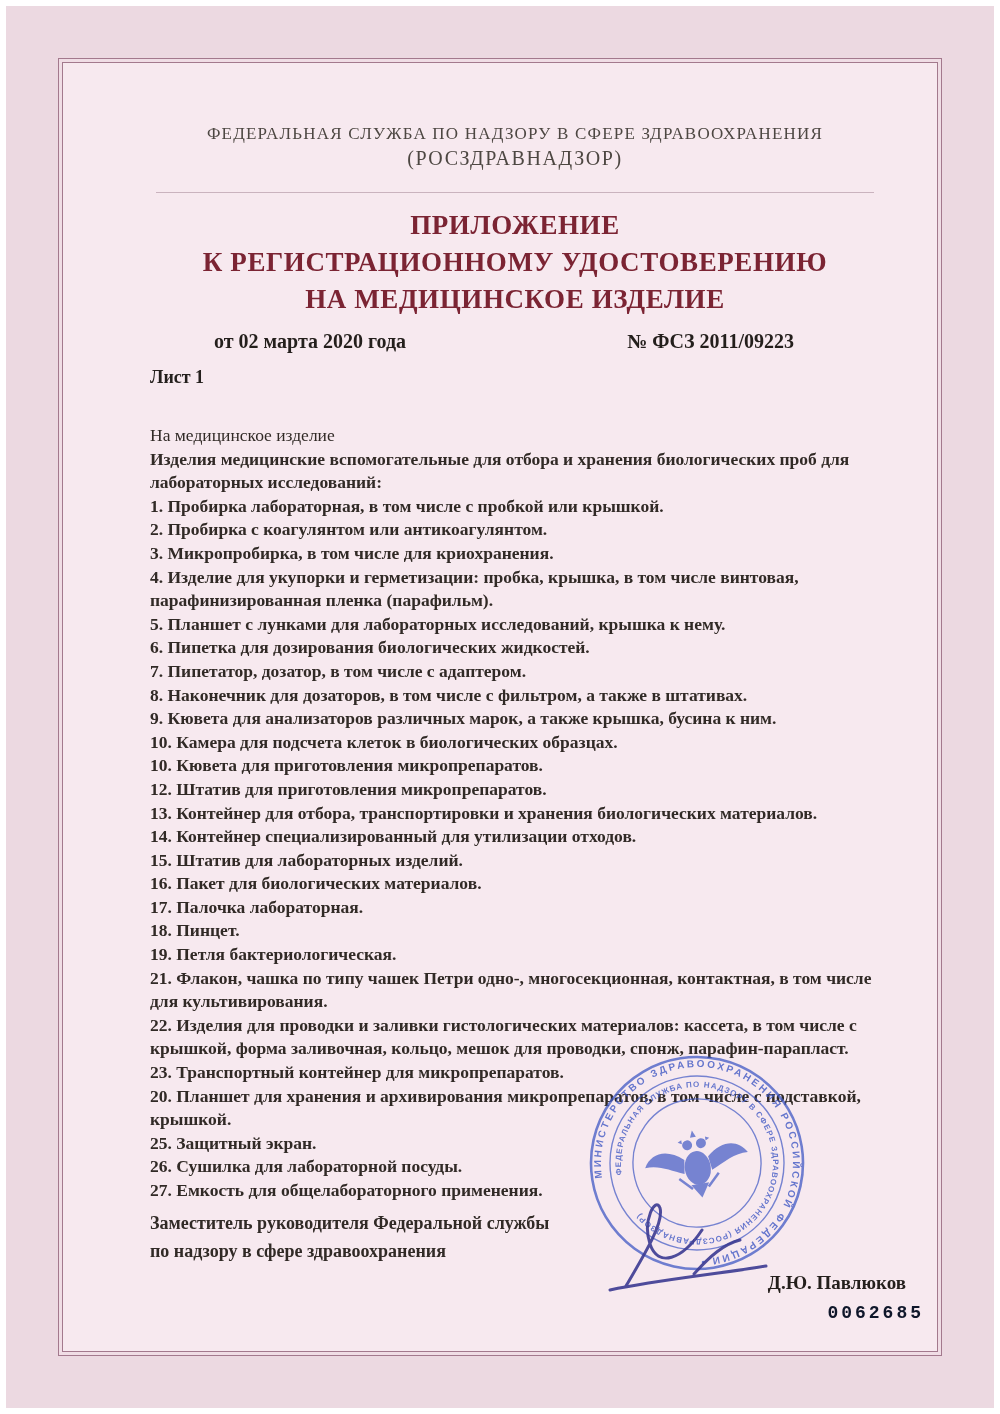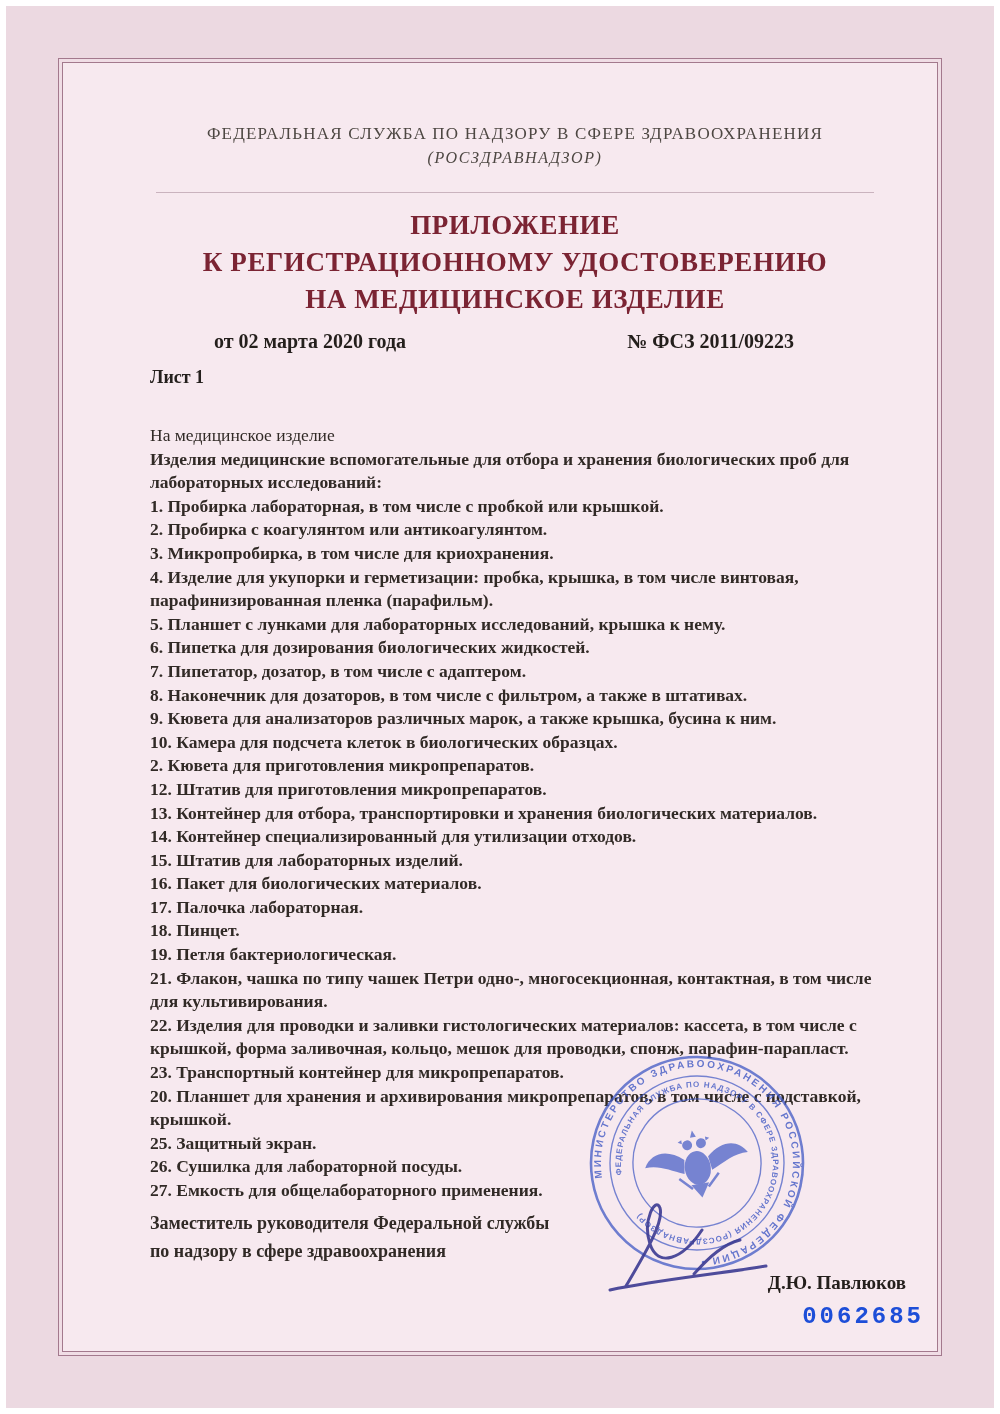--- a/index.html
+++ b/index.html
@@ -27,42 +27,42 @@
     box-shadow:0 0 0 3px #f0dde5, 0 0 0 4px #a3798d;
   }
   
   .content{
     position:absolute;inset:62px;box-sizing:border-box;
     padding:60px 58px 0 88px;color:#312a26;
   }
   .agency{
     text-align:center;color:#4d4742;font-size:17px;letter-spacing:1.2px;line-height:24px;
   }
-  .agency .l2{font-size:16px;letter-spacing:1.6px;font-style:italic;}
+  .agency .l2{font-size:20px;letter-spacing:1.6px;}
   .divider{border:none;border-top:1px solid rgba(158,126,142,.5);margin:22px 6px 0 6px;}
   .doc-title{
     margin-top:14px;text-align:center;color:#7b2433;font-weight:bold;
     font-size:27px;line-height:37px;letter-spacing:.6px;
   }
   .meta-row{display:flex;align-items:baseline;margin-top:12px;font-weight:bold;font-size:20px;color:#241f1c;}
   .meta-date{margin-left:64px;}
   .meta-number{margin-left:auto;margin-right:86px;}
   .sheet{margin-top:14px;text-align:left;font-weight:bold;font-size:18px;color:#241f1c;padding-right:14px;}
   .body-block{margin-top:36px;font-size:17.5px;line-height:23.6px;}
   .intro{margin:0;}
   .subject{margin:0;font-weight:bold;}
   .item{margin:0;font-weight:bold;}
   .footer-position{margin-top:6px;font-weight:bold;font-size:18px;line-height:28px;max-width:480px;}
   .signer{
     position:absolute;top:1272px;right:94px;font-weight:bold;font-size:19px;color:#241f1c;
     font-family:"Liberation Serif",serif;
   }
   .serial{
-    position:absolute;top:1303px;right:76px;color:#1d4ed8;font-weight:bold;
-    font-family:"Liberation Mono",monospace;font-size:24px;letter-spacing:3px;
+    position:absolute;top:1303px;right:76px;color:#0f172a;font-weight:bold;
+    font-family:"Liberation Mono",monospace;font-size:18px;letter-spacing:3px;
   }
   .stamp-wrap{position:absolute;left:580px;top:1046px;width:234px;height:234px;transform:rotate(-9deg);opacity:.88;pointer-events:none;}
   .signature-wrap{position:absolute;left:598px;top:1182px;width:180px;height:120px;pointer-events:none;}
   .stamp-text{font-family:"Liberation Sans",sans-serif;font-weight:bold;fill:#3f58c4;}
 </style>
 </head>
 <body>
 
 <div class="page">
 
@@ -100,21 +100,21 @@
       <p class="item">1. Пробирка лабораторная, в том числе с пробкой или крышкой.</p>
       <p class="item">2. Пробирка с коагулянтом или антикоагулянтом.</p>
       <p class="item">3. Микропробирка, в том числе для криохранения.</p>
       <p class="item">4. Изделие для укупорки и герметизации: пробка, крышка, в том числе винтовая, парафинизированная пленка (парафильм).</p>
       <p class="item">5. Планшет с лунками для лабораторных исследований, крышка к нему.</p>
       <p class="item">6. Пипетка для дозирования биологических жидкостей.</p>
       <p class="item">7. Пипетатор, дозатор, в том числе с адаптером.</p>
       <p class="item">8. Наконечник для дозаторов, в том числе с фильтром, а также в штативах.</p>
       <p class="item">9. Кювета для анализаторов различных марок, а также крышка, бусина к ним.</p>
       <p class="item">10. Камера для подсчета клеток в биологических образцах.</p>
-      <p class="item">2. Кювета для приготовления микропрепаратов.</p>
+      <p class="item">10. Кювета для приготовления микропрепаратов.</p>
       <p class="item">12. Штатив для приготовления микропрепаратов.</p>
       <p class="item">13. Контейнер для отбора, транспортировки и хранения биологических материалов.</p>
       <p class="item">14. Контейнер специализированный для утилизации отходов.</p>
       <p class="item">15. Штатив для лабораторных изделий.</p>
       <p class="item">16. Пакет для биологических материалов.</p>
       <p class="item">17. Палочка лабораторная.</p>
       <p class="item">18. Пинцет.</p>
       <p class="item">19. Петля бактериологическая.</p>
       <p class="item">21. Флакон, чашка по типу чашек Петри одно-, многосекционная, контактная, в том числе для культивирования.</p>
       <p class="item">22. Изделия для проводки и заливки гистологических материалов: кассета, в том числе с крышкой, форма заливочная, кольцо, мешок для проводки, спонж, парафин-парапласт.</p>

